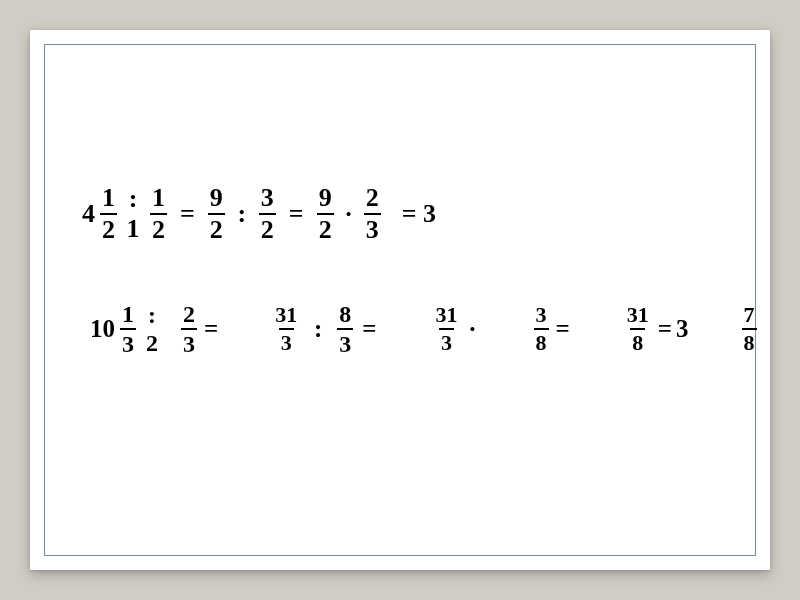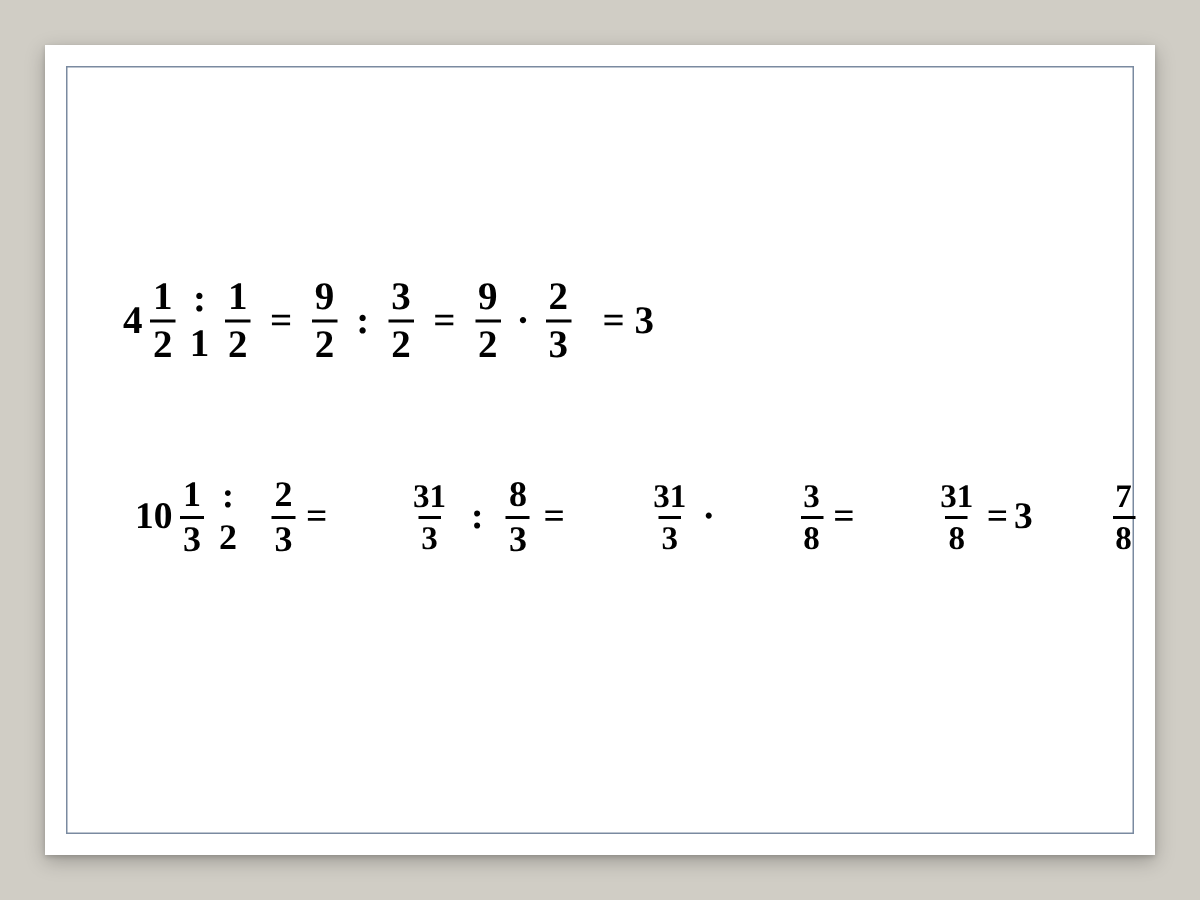--- a/index.html
+++ b/index.html
@@ -30,21 +30,21 @@
 
   .eq {
     position: absolute;
     display: flex;
     align-items: center;
     color: #000;
     font-weight: 700;
     white-space: nowrap;
   }
   .eq1 { left: 52px; top: 155px; font-size: 26px; }
-  .eq2 { left: 60px; top: 288px; font-size: 25px; }
+  .eq2 { left: 60px; top: 272px; font-size: 25px; }
 
   .frac {
     display: inline-flex;
     flex-direction: column;
     align-items: center;
     vertical-align: middle;
     margin: 0 3px;
     line-height: 1;
   }
   .frac .num { padding: 0 2px 2px 2px; }

